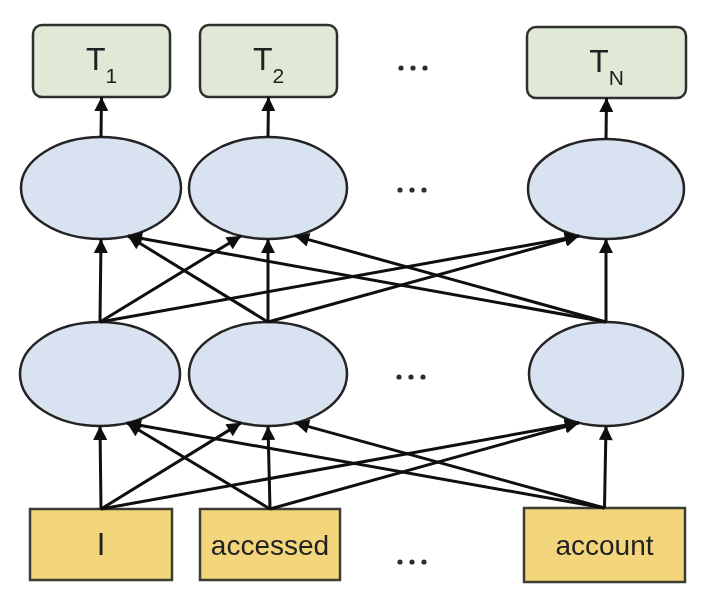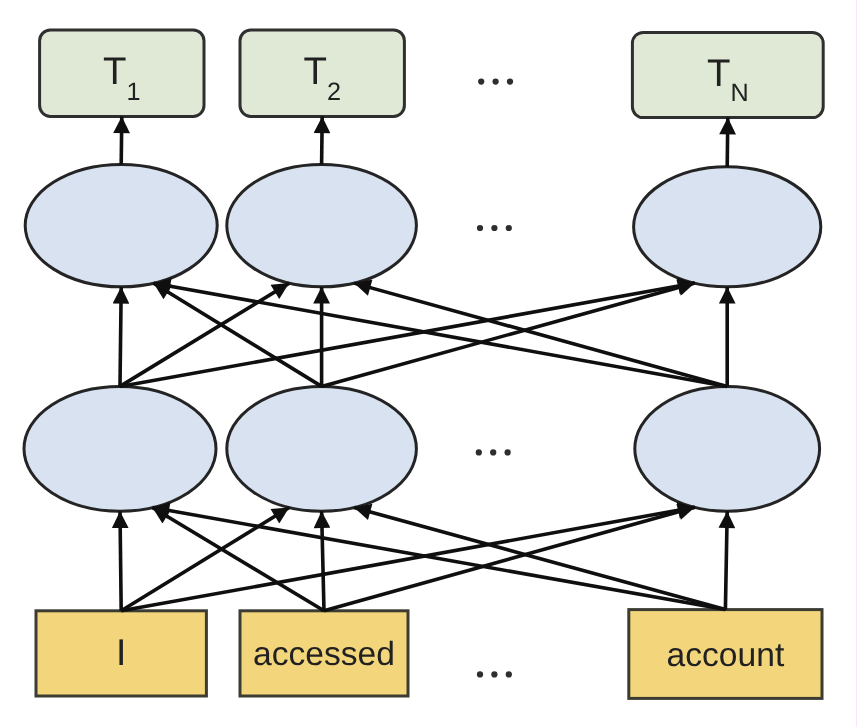--- a/index.html
+++ b/index.html
@@ -5,21 +5,21 @@
   html, body {
     margin: 0;
     padding: 0;
     background: #ffffff;
     font-family: "Liberation Sans", sans-serif;
   }
   .stage {
     position: relative;
     width: 714px;
     height: 606px;
-    background: #f0abfc;
+    background: #eab308;
     overflow: hidden;
   }
   svg { display: block; }
   text, tspan { user-select: none; }
 </style>
 </head>
 <body>
 
 <div class="stage">
   <svg id="net" xmlns="http://www.w3.org/2000/svg" width="714" height="606" viewBox="0 0 714 606">

